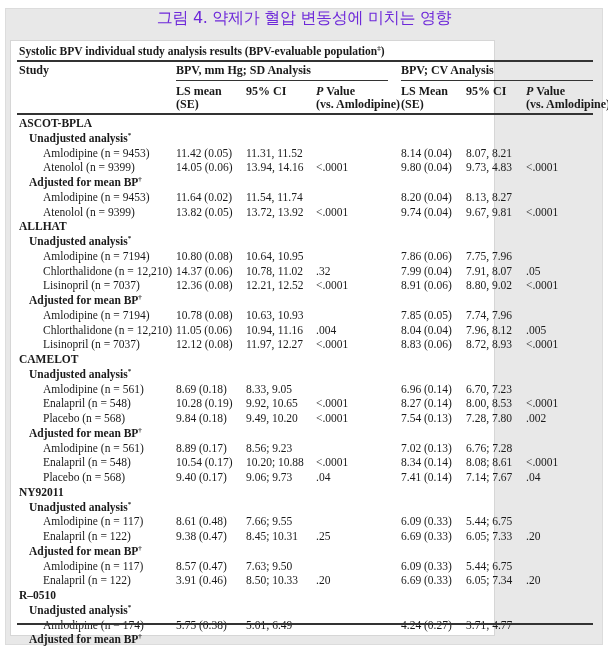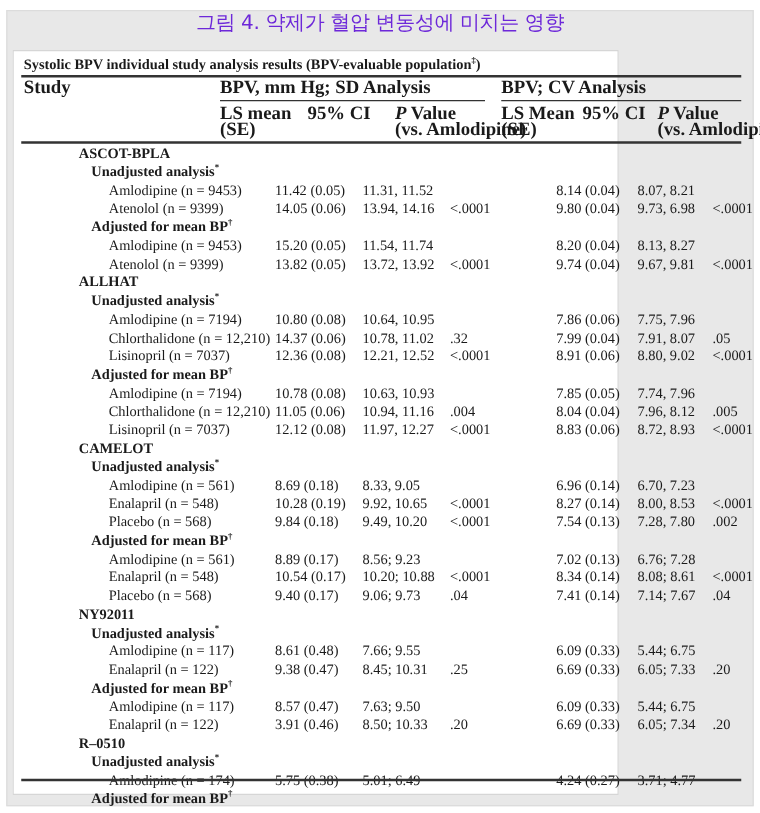--- a/index.html
+++ b/index.html
@@ -22,25 +22,25 @@
     background: #ffffff; border: 1px solid #d6d6d6; box-sizing: border-box;
   }
   .caption {
     position: absolute; left: 8px; top: 3px; font-size: 11.5px; font-weight: bold;
     white-space: nowrap;
   }
   .caption sup { font-size: 7px; }
   .rule { position: absolute; left: 6px; width: 576px; background: #333; }
   .rule.thick { height: 2px; }
   .subrule { position: absolute; height: 1px; background: #333; }
-  .hcell { position: absolute; font-size: 15px; white-space: nowrap; line-height: 13px; }
+  .hcell { position: absolute; font-size: 12px; white-space: nowrap; line-height: 13px; }
   .hcell.bold { font-weight: bold; }
   .hcell i { font-style: italic; }
   .rows { position: absolute; left: 0; top: 75px; width: 589px; }
-  .row { position: relative; height: 14.75px; font-size: 11.5px; line-height: 14.75px; white-space: nowrap; margin-left: 44px; }
+  .row { position: relative; height: 14.75px; font-size: 11.5px; line-height: 14.75px; white-space: nowrap; }
   .row span { position: absolute; top: 0; }
   .row.study .label { left: 8px; font-weight: bold; }
   .row.analysis .label { left: 18px; font-weight: bold; }
   .row.drug .label { left: 32px; font-weight: normal; }
   .row sup { font-size: 7px; line-height: 0; }
   .c1 { left: 165px; } .c2 { left: 235px; } .c3 { left: 305px; }
   .c4 { left: 390px; } .c5 { left: 455px; } .c6 { left: 515px; }
   .bottom-rule { position: absolute; left: 6px; top: 582px; width: 576px; height: 2px; background: #333; }
 </style>
 </head>
@@ -97,29 +97,29 @@
         <span class="c4">8.14 (0.04)</span>
         <span class="c5">8.07, 8.21</span>
         <span class="c6"></span>
       </div>
       <div class="row drug">
         <span class="label"><span style="position: static;">Atenolol (n = 9399)</span></span>
         <span class="c1">14.05 (0.06)</span>
         <span class="c2">13.94, 14.16</span>
         <span class="c3">&lt;.0001</span>
         <span class="c4">9.80 (0.04)</span>
-        <span class="c5">9.73, 6.98</span>
+        <span class="c5">9.73, 4.83</span>
         <span class="c6">&lt;.0001</span>
       </div>
       <div class="row analysis">
         <span class="label"><span style="position: static;">Adjusted for mean BP</span><sup>†</sup></span>
       </div>
       <div class="row drug">
         <span class="label"><span style="position: static;">Amlodipine (n = 9453)</span></span>
-        <span class="c1">15.20 (0.05)</span>
+        <span class="c1">11.64 (0.02)</span>
         <span class="c2">11.54, 11.74</span>
         <span class="c3"></span>
         <span class="c4">8.20 (0.04)</span>
         <span class="c5">8.13, 8.27</span>
         <span class="c6"></span>
       </div>
       <div class="row drug">
         <span class="label"><span style="position: static;">Atenolol (n = 9399)</span></span>
         <span class="c1">13.82 (0.05)</span>
         <span class="c2">13.72, 13.92</span>

